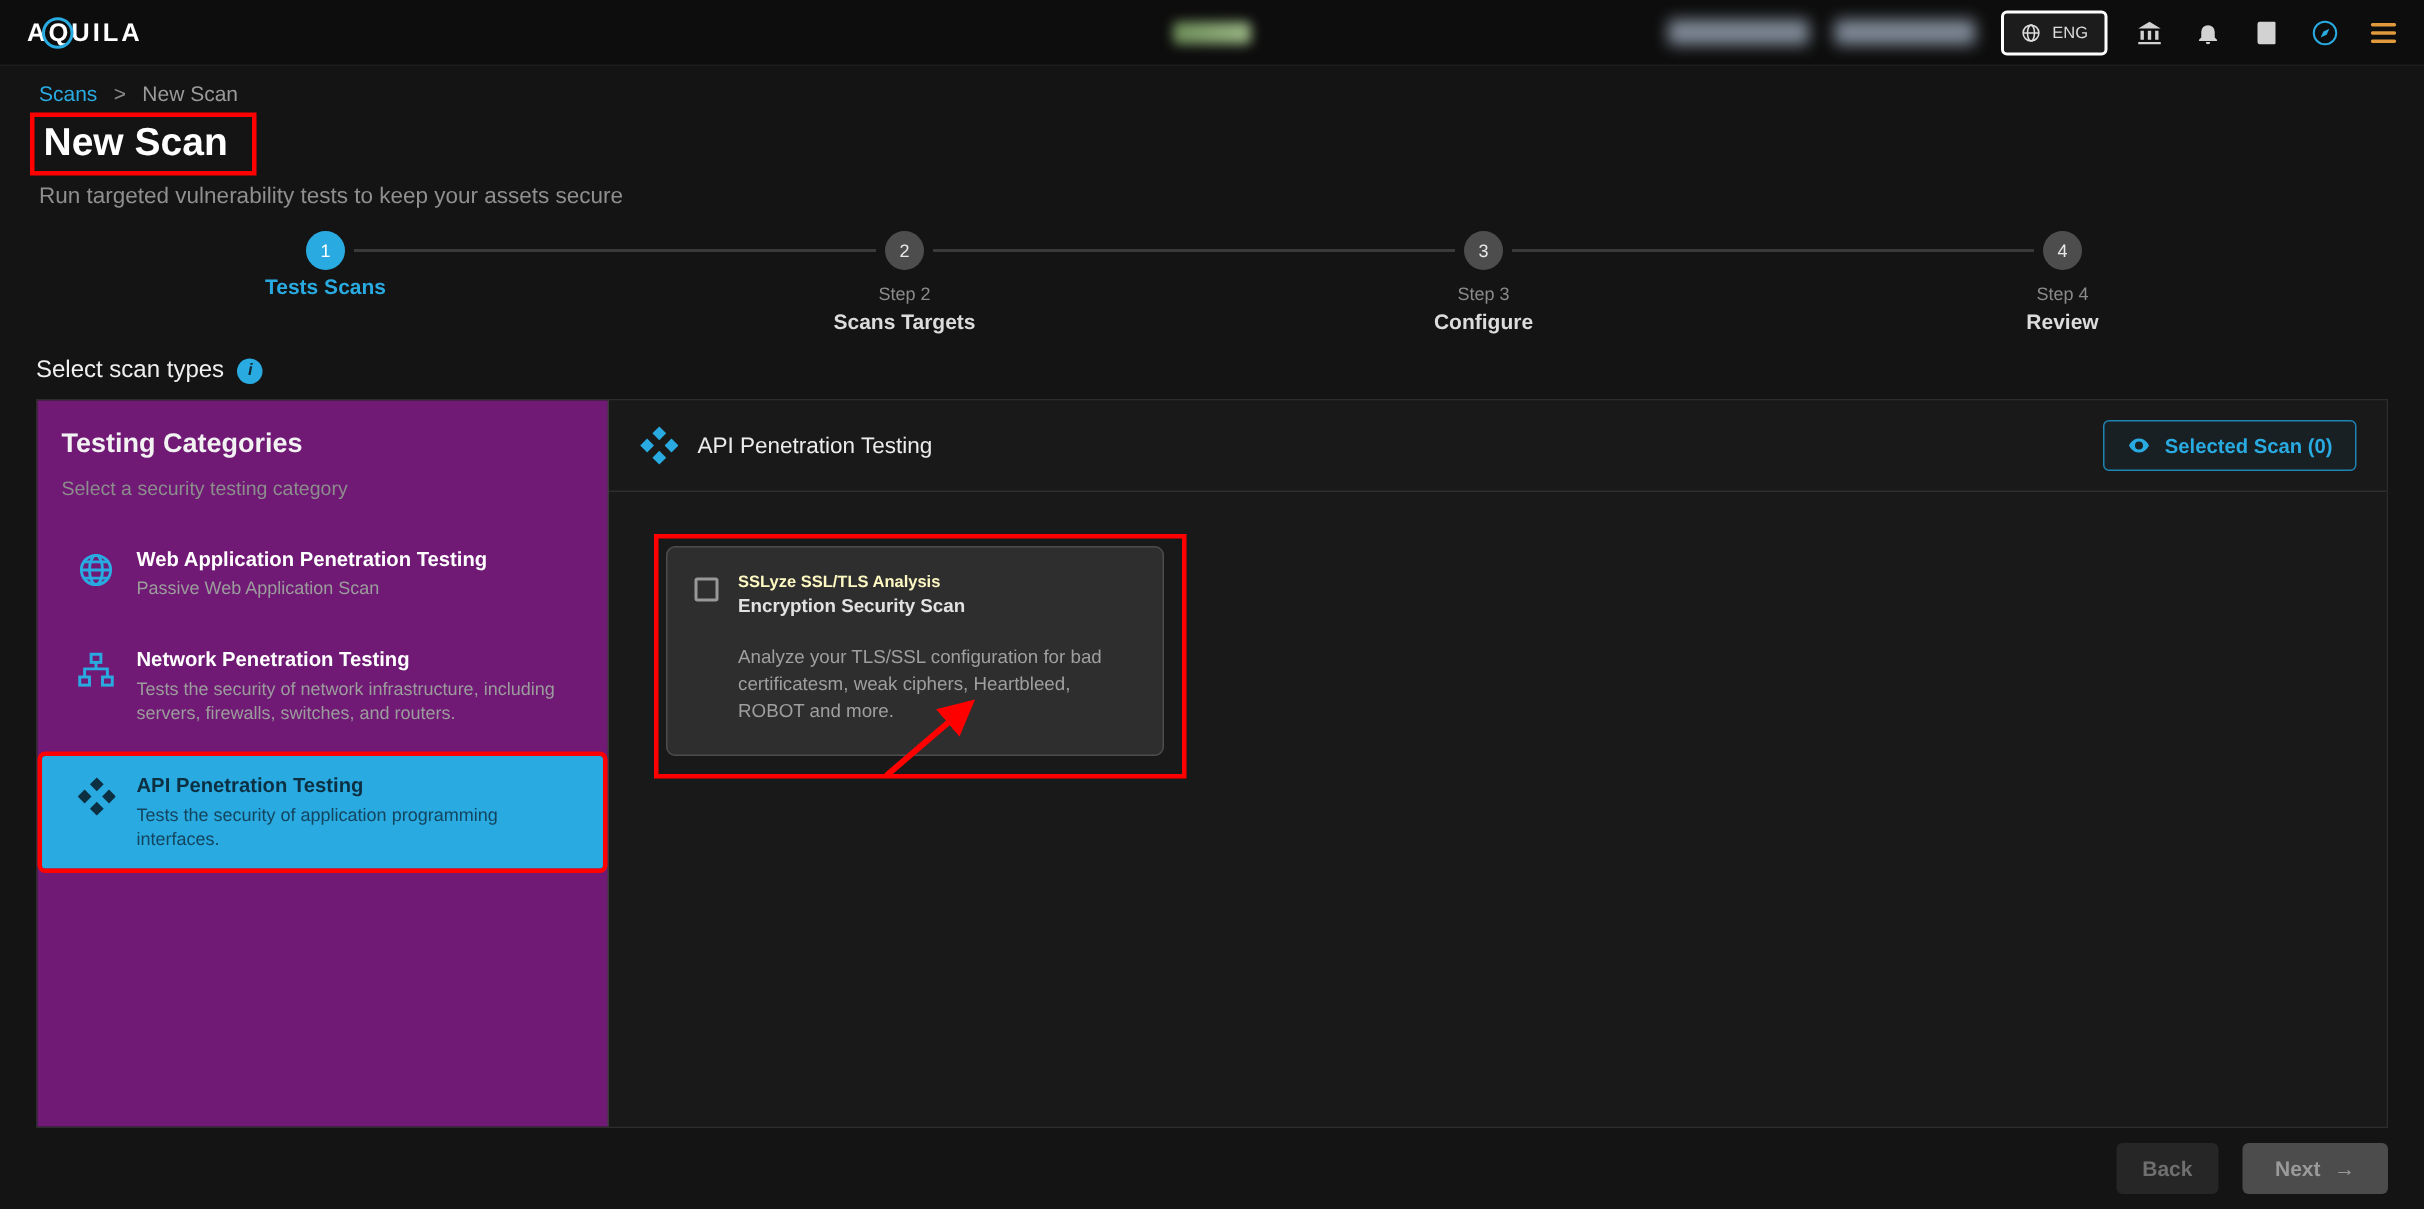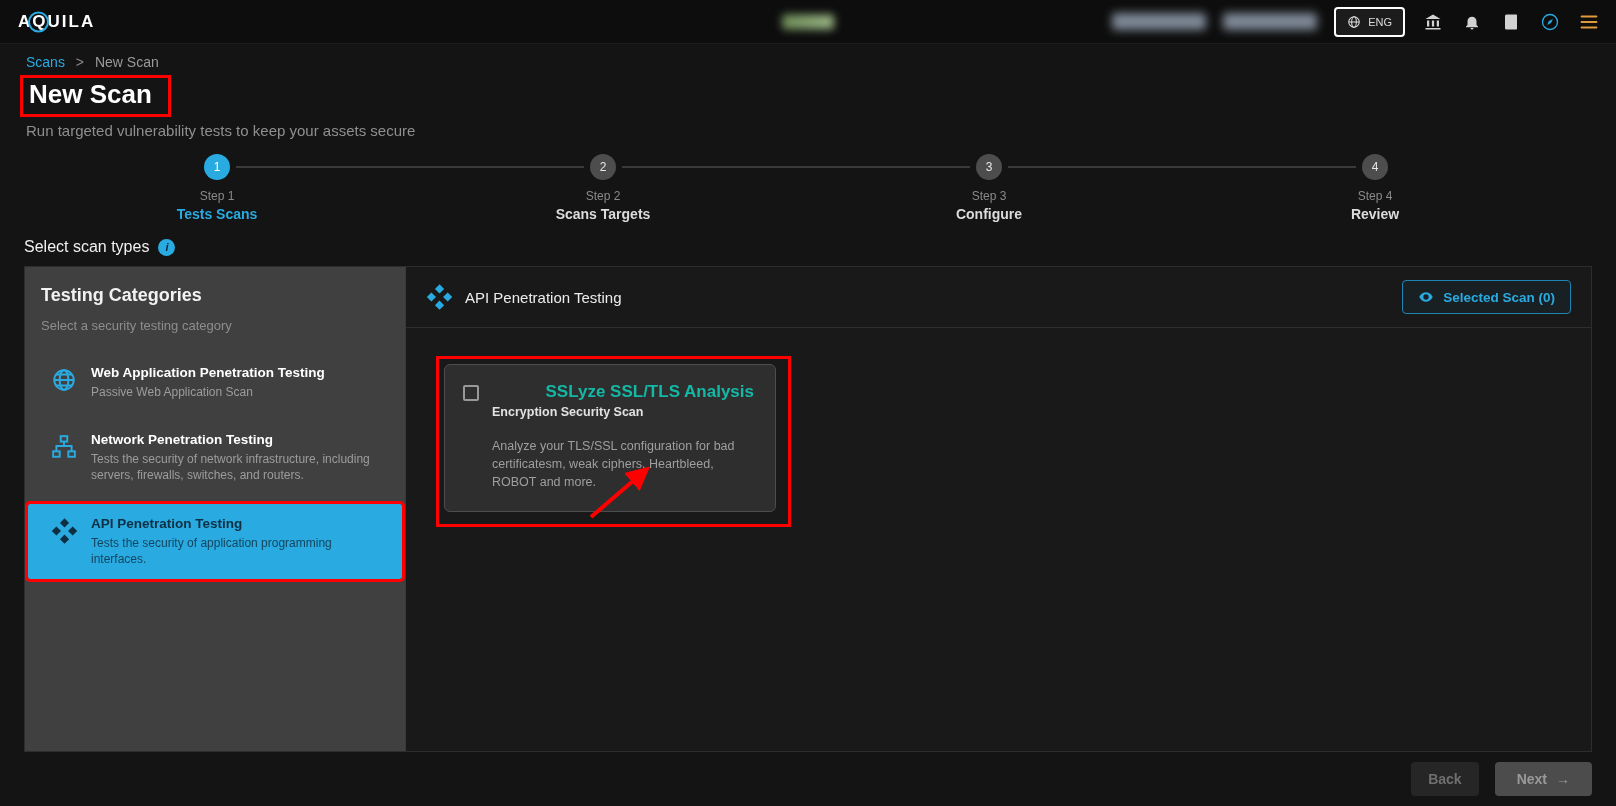--- a/index.html
+++ b/index.html
@@ -85,21 +85,21 @@
     color: #0e2734; font-size: 11px; font-weight: bold; font-style: italic;
     display: flex; align-items: center; justify-content: center; cursor: pointer;
   }
 
   
   .main {
     margin: 0 24px; height: 486px; display: flex;
     background: #191919; border: 1px solid #2d2d2d;
   }
   .left-panel {
-    width: 381px; background: #404040; border-right: 1px solid #3a3a3a;
+    width: 381px; background: #701a75; border-right: 1px solid #3a3a3a;
     padding: 18px 16px; flex-shrink: 0;
   }
   .cat-title { font-size: 18px; font-weight: bold; color: #f2f2f2; }
   .cat-sub { font-size: 13px; color: #8d8d8d; margin: 12px 0 20px; }
   .cat-item {
     display: flex; gap: 12px; padding: 12px 10px; border-radius: 4px;
     align-items: flex-start; margin-bottom: 8px; cursor: pointer;
   }
   .ci-icon { width: 28px; flex-shrink: 0; color: var(--accent); margin-top: 2px; }
   .ci-title { font-size: 13.5px; font-weight: bold; color: #fff; }
@@ -130,21 +130,21 @@
   .card-annotation { border: 3px solid var(--red); display: inline-block; padding: 5px 12px 12px 5px; }
   .scan-card {
     width: 332px; background: #2e2e2e; border: 1px solid #4d4d4d; border-radius: 6px;
     padding: 17px 18px 20px; cursor: pointer;
   }
   .card-head { display: flex; gap: 13px; align-items: flex-start; }
   .checkbox {
     width: 16px; height: 16px; border: 2px solid #989898; border-radius: 2px;
     margin-top: 3px; flex-shrink: 0; background: transparent; cursor: pointer;
   }
-  .card-title { font-size: 17px; font-weight: bold; color: #14b8a6; text-align: right; }
+  .card-title { font-size: 11px; font-weight: bold; color: #fef9c3; }
   .card-sub { font-size: 12.5px; font-weight: bold; color: #e2e2e2; margin-top: 3px; }
   .card-desc { font-size: 12.5px; color: #9f9f9f; margin-top: 18px; line-height: 1.45; width: 262px; }
 
   .arrow-overlay { position: absolute; left: 585px; top: 455px; width: 80px; height: 72px; z-index: 10; pointer-events: none; }
 
   
   .footer-actions { position: absolute; right: 24px; bottom: 10px; display: flex; gap: 16px; }
   .btn-back {
     background: #262626; color: #6f6f6f; padding: 9px 17px; border-radius: 4px;
     font-size: 14px; font-weight: bold; border: none; cursor: pointer; font-family: inherit;
@@ -220,21 +220,20 @@
 <div class="title-wrap">
   <div class="title-annotation">
     <div class="page-title">New Scan</div>
   </div>
 </div>
 <div class="page-subtitle">Run targeted vulnerability tests to keep your assets secure</div>
 
 <div class="stepper">
   <div class="step active">
     <div class="step-circle">1</div>
-    <div class="step-label">Step 1</div>
     <div class="step-name">Tests Scans</div>
   </div>
   <div class="step">
     <div class="step-circle">2</div>
     <div class="step-label">Step 2</div>
     <div class="step-name">Scans Targets</div>
   </div>
   <div class="step">
     <div class="step-circle">3</div>
     <div class="step-label">Step 3</div>

